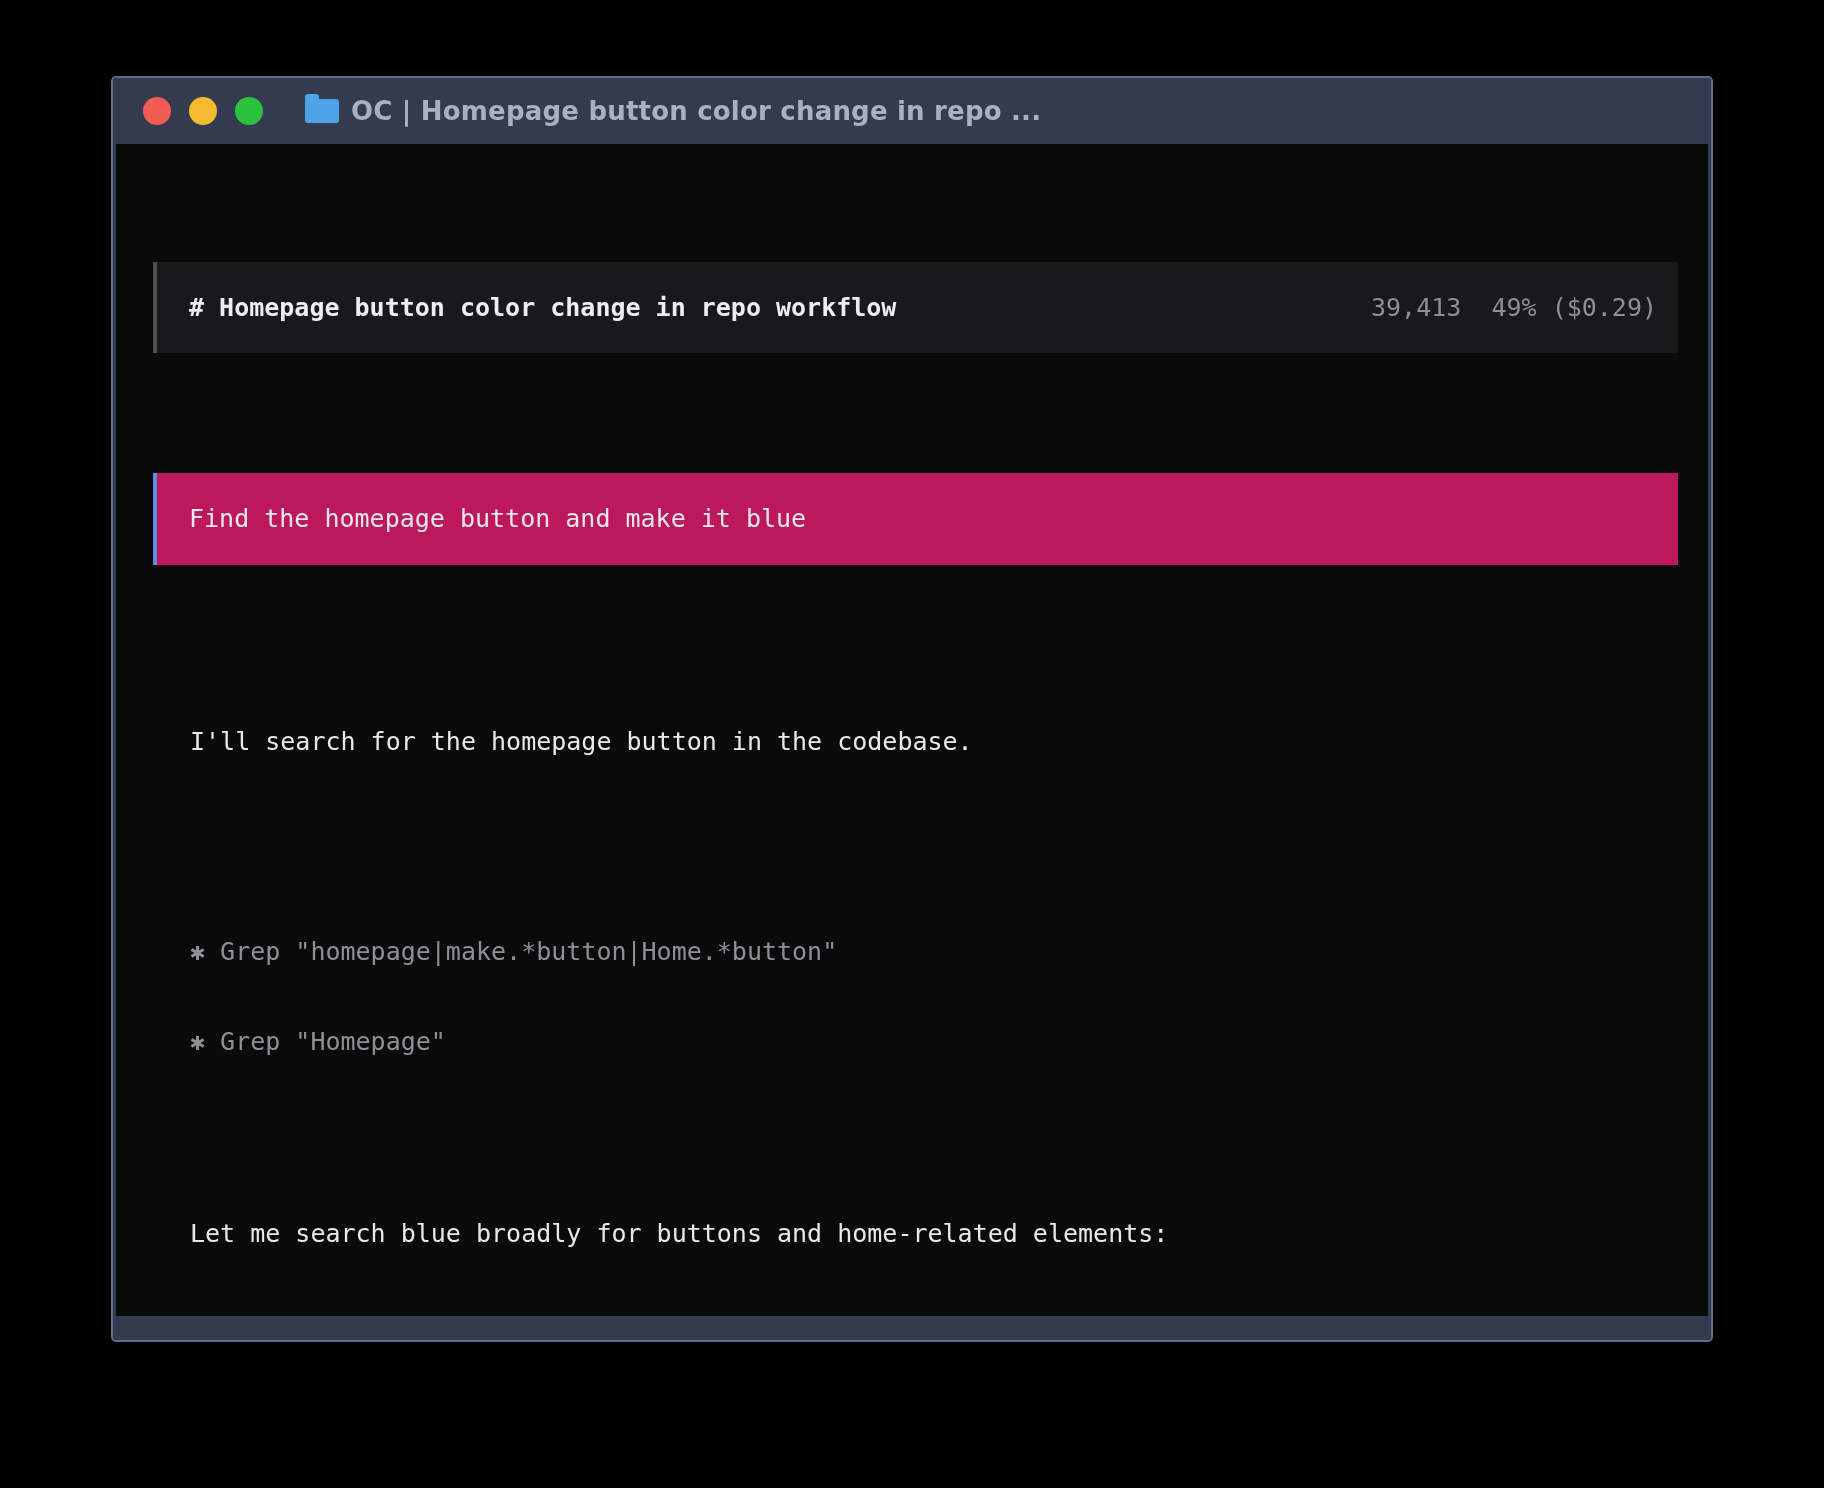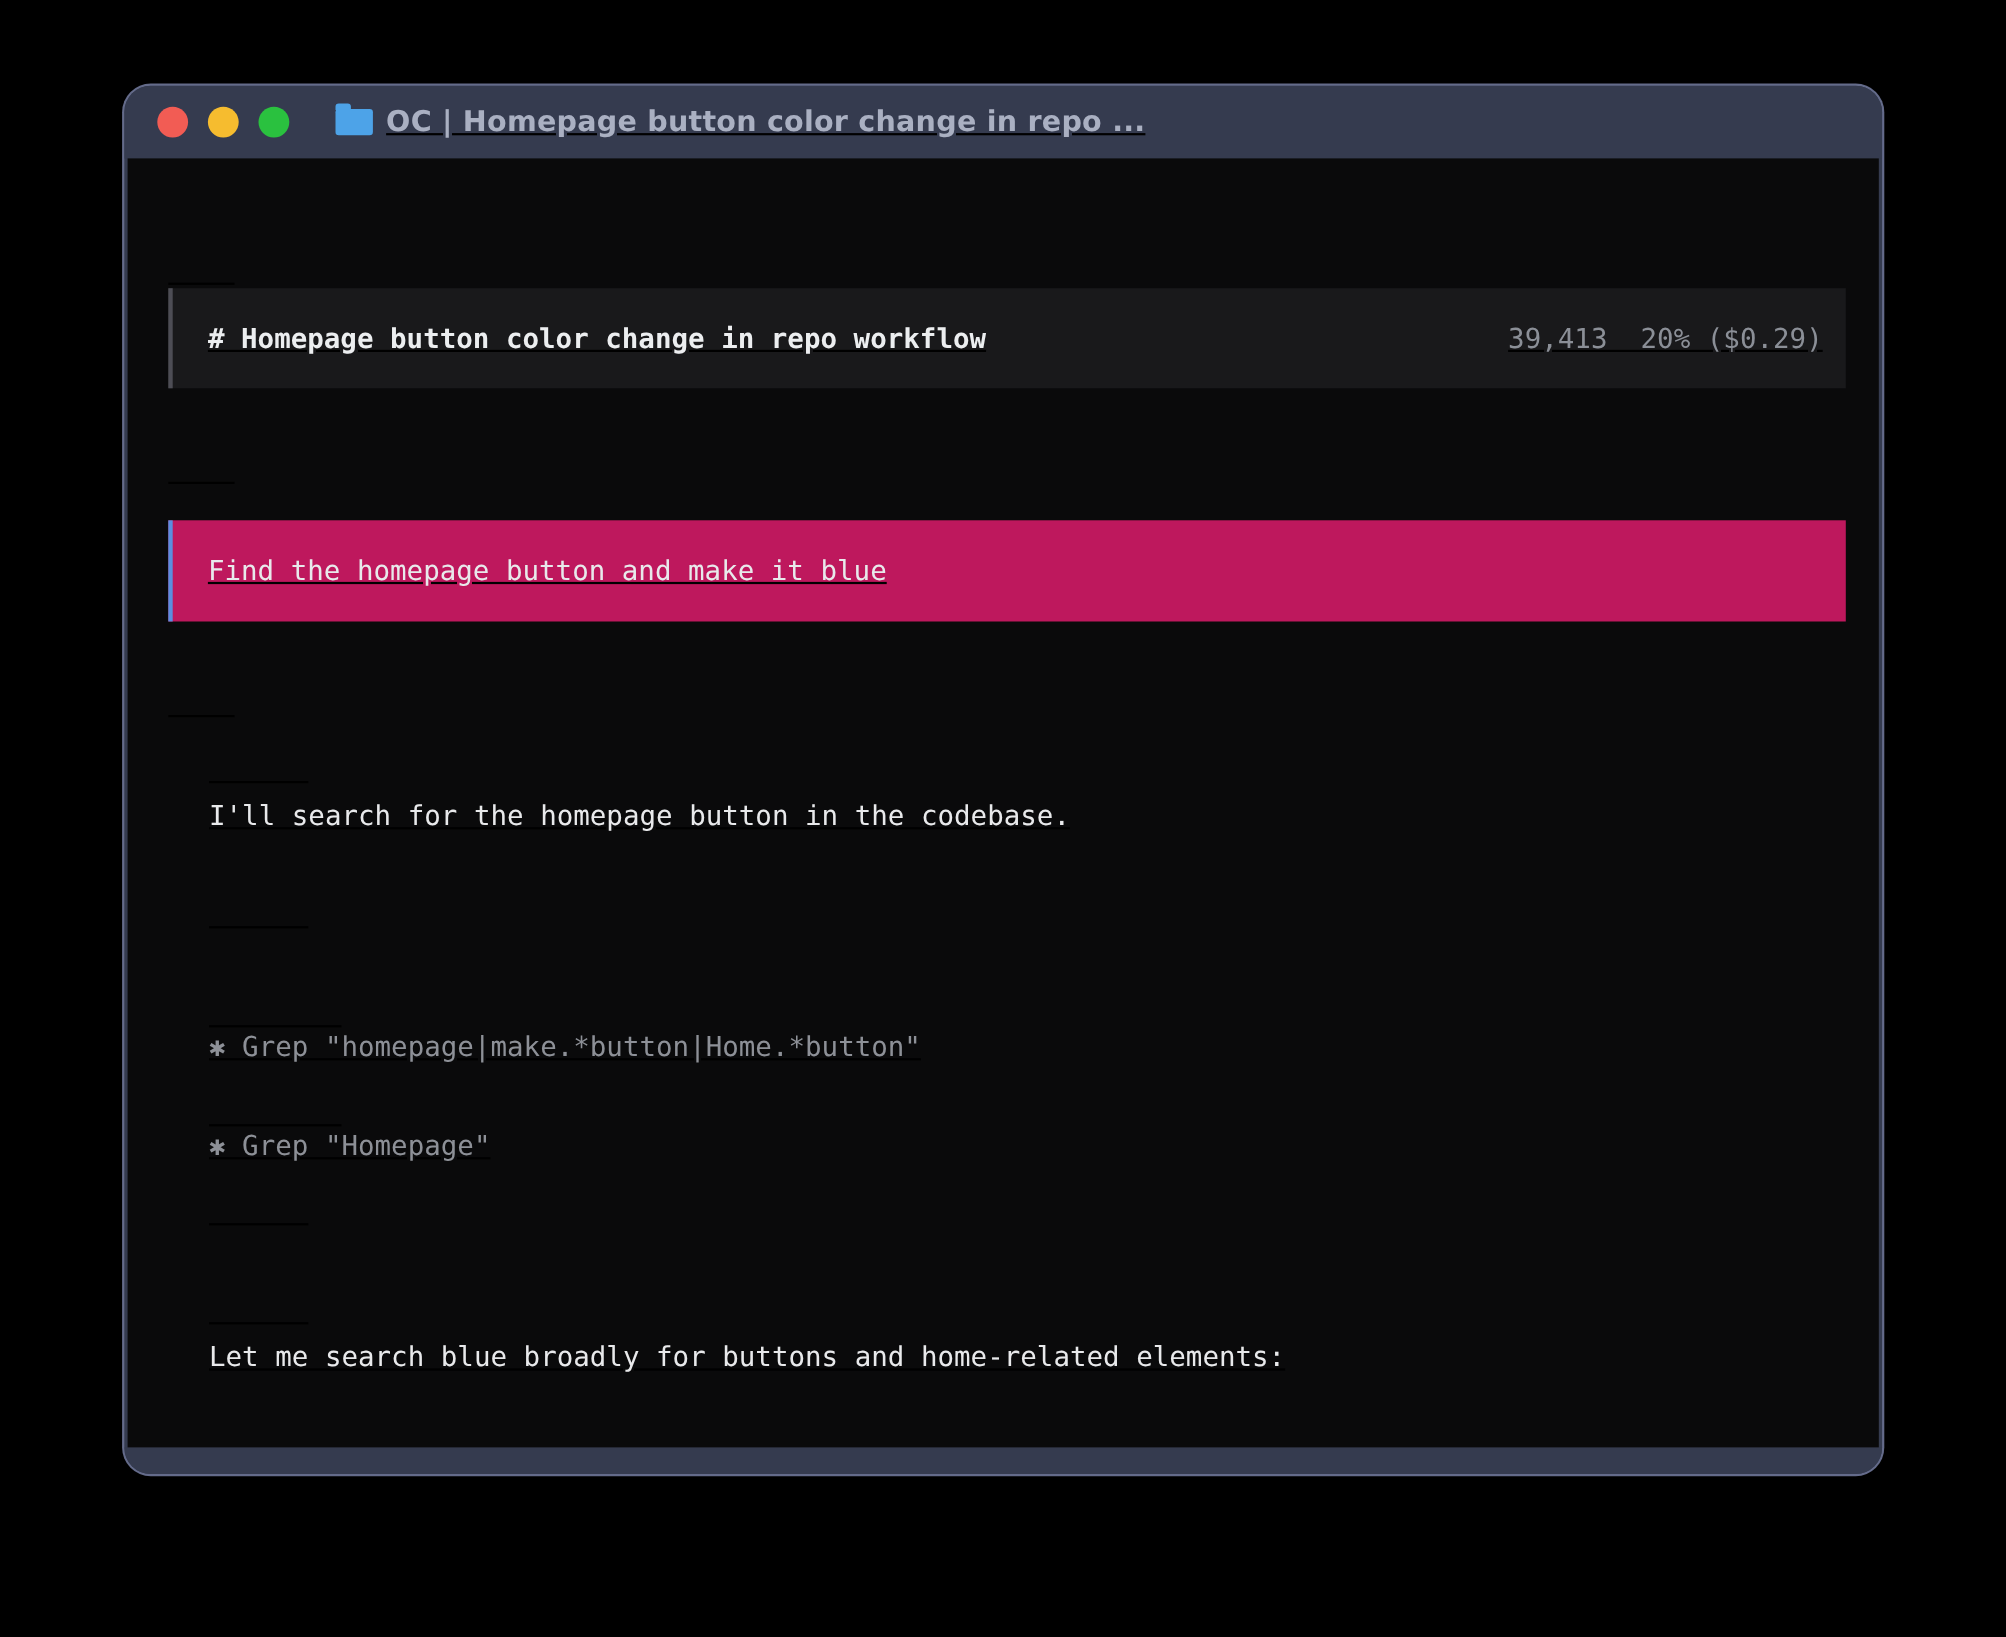--- a/index.html
+++ b/index.html
@@ -1,23 +1,23 @@
 <!DOCTYPE html>
 <html><head>
 <meta charset="utf-8">
 <style>
   * { margin:0; padding:0; box-sizing:border-box; }
   html,body { width:1824px; height:1488px; background:#000; overflow:hidden; }
   body { font-family:"DejaVu Sans Mono", monospace; }
 
   .window {
     position:absolute; left:113px; top:78px; width:1598px; height:1262px;
-    background:#353b4f; border-radius:24px;
+    background:#353b4f; border-radius:3px;
     box-shadow:0 0 0 2px #646b8a, 0 18px 60px rgba(0,0,0,.8);
-    display:flex; flex-direction:column; overflow:hidden;text-decoration:underline;
+    display:flex; flex-direction:column; overflow:hidden;
   }
 
   
   .titlebar {
     height:66px; flex:0 0 auto; display:flex; align-items:center;
     padding-left:30px; background:#353b4f;
   }
   .lights { display:flex; gap:18px; align-items:center; }
   .light { width:28px; height:28px; border-radius:50%; }
   .light.red    { background:#f25c54; }
@@ -72,21 +72,21 @@
       <span class="light green"></span>
     </div>
     <span class="folder"></span>
     <span class="titlebar-text">OC | Homepage button color change in repo ...</span>
   </div>
 
   <div class="terminal">
 
     <div class="session-header">
       <span class="session-title"># Homepage button color change in repo workflow</span>
-      <span class="session-stats">39,413  20% ($0.29)</span>
+      <span class="session-stats">39,413  49% ($0.29)</span>
     </div>
 
     <div class="user-msg">
       <span>Find the homepage button and make it blue</span>
     </div>
 
     <div class="flow">
       <div class="para">I'll search for the homepage button in the codebase.</div>
 
       <div class="tool-group">

